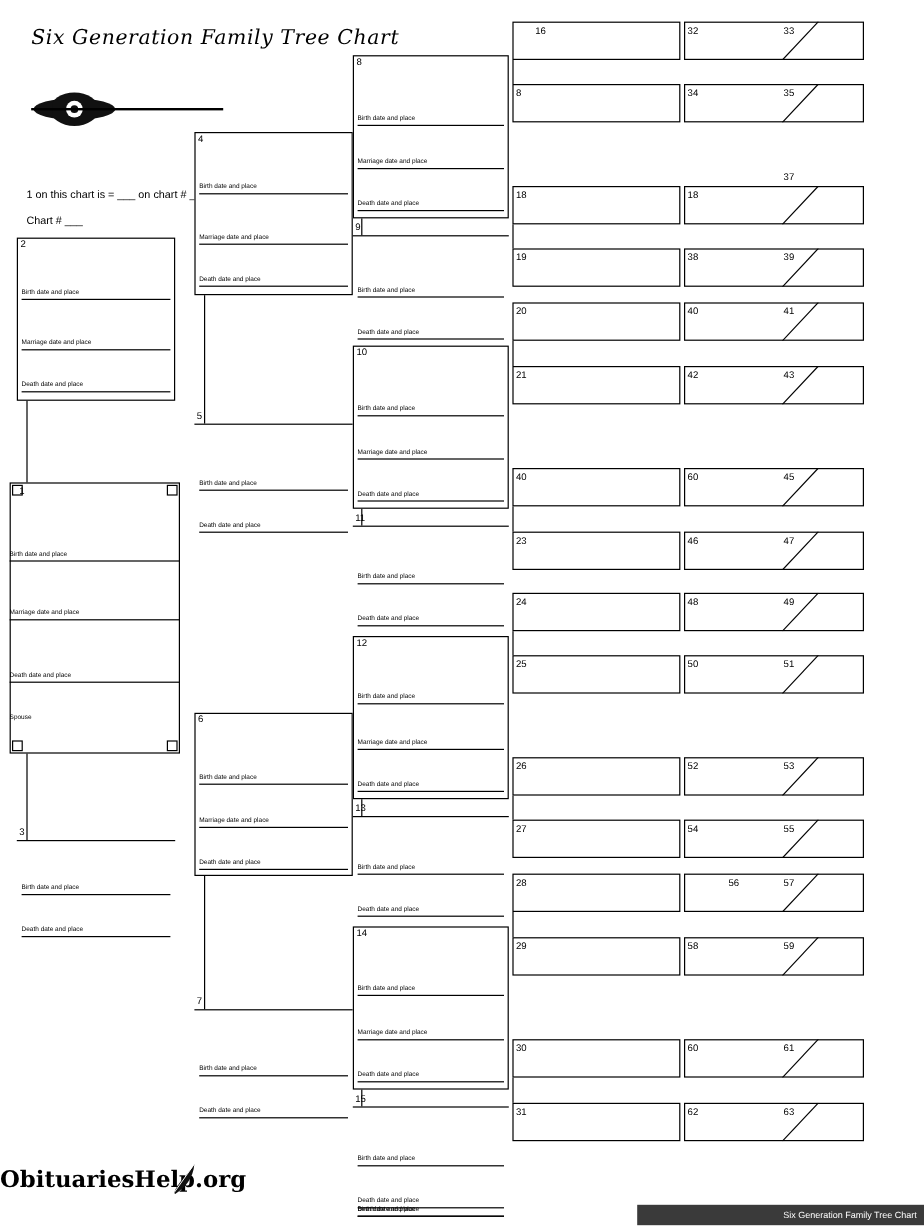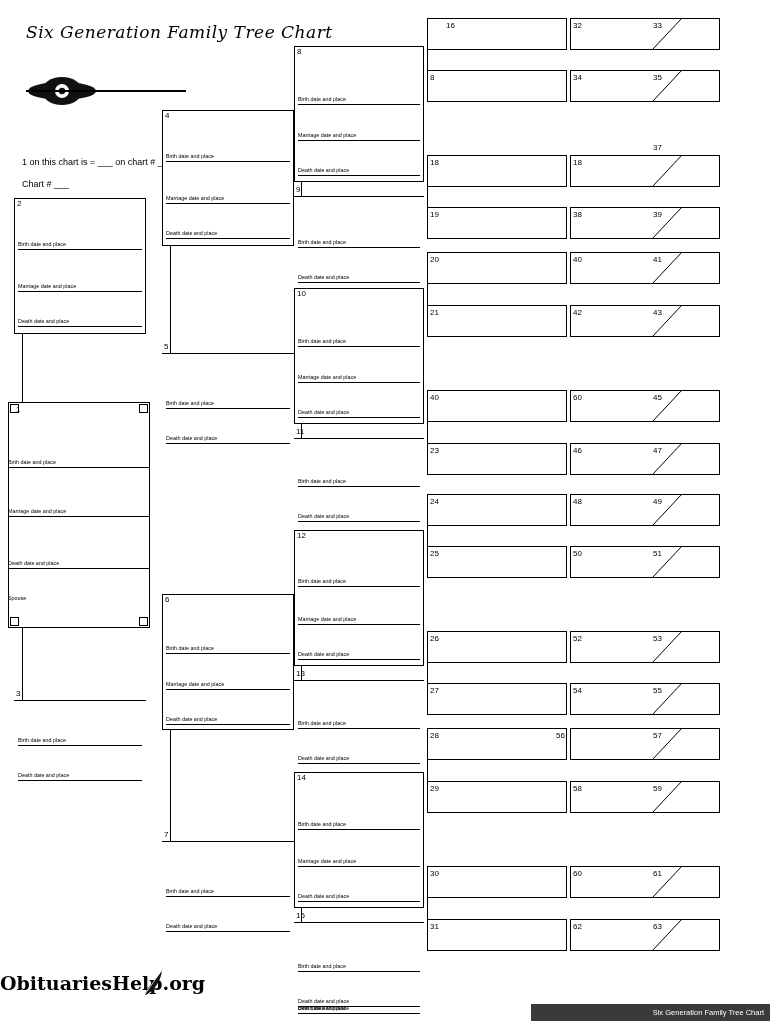--- a/index.html
+++ b/index.html
@@ -308,21 +308,21 @@
   <svg class="diag" style="left:570px;top:683px;width:150px;height:32px;">
       <line x1="82" y1="32" x2="112" y2="0" stroke="#000" stroke-width="1"></line>
     </svg>
   <div class="num" style="left:573px;top:687px;">54</div>
   <div class="num" style="left:653px;top:687px;">55</div>
 
   <div class="bx" style="left:570px;top:728px;width:150px;height:32px;"></div>
   <svg class="diag" style="left:570px;top:728px;width:150px;height:32px;">
       <line x1="82" y1="32" x2="112" y2="0" stroke="#000" stroke-width="1"></line>
     </svg>
-  <div class="num" style="left:556px;top:732px;">56</div>
+  <div class="num" style="left:607px;top:732px;">56</div>
   <div class="num" style="left:653px;top:732px;">57</div>
 
   <div class="bx" style="left:570px;top:781px;width:150px;height:32px;"></div>
   <svg class="diag" style="left:570px;top:781px;width:150px;height:32px;">
       <line x1="82" y1="32" x2="112" y2="0" stroke="#000" stroke-width="1"></line>
     </svg>
   <div class="num" style="left:573px;top:785px;">58</div>
   <div class="num" style="left:653px;top:785px;">59</div>
 
   <div class="bx" style="left:570px;top:866px;width:150px;height:32px;"></div>

